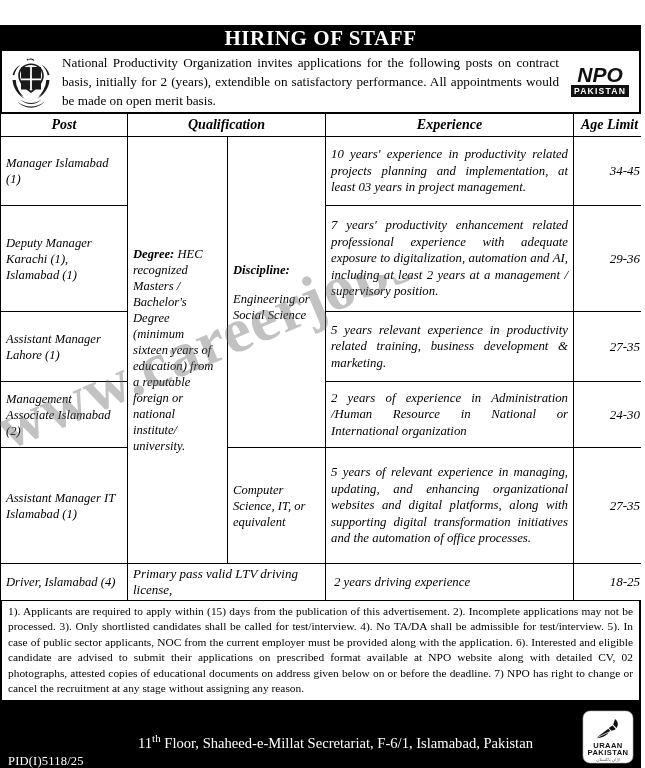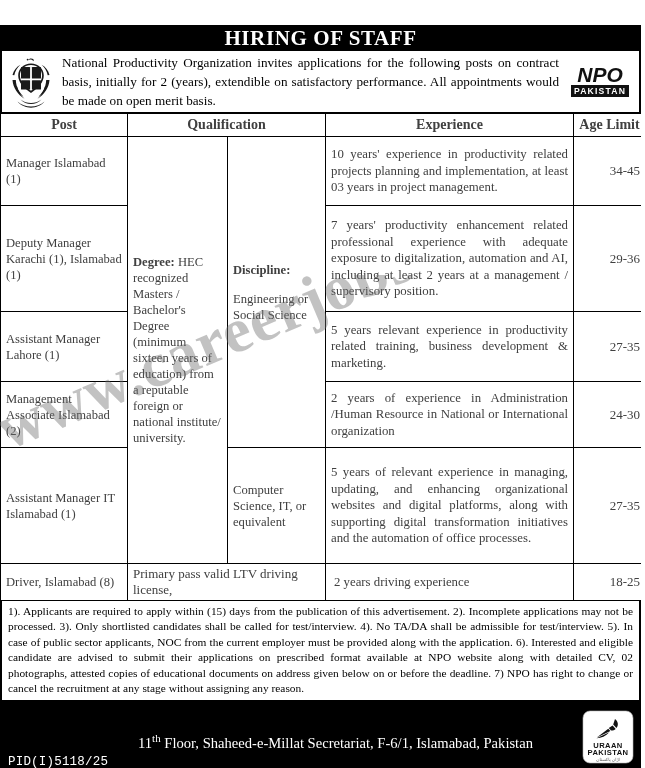--- a/index.html
+++ b/index.html
@@ -108,22 +108,23 @@
     width: 645px;
     border-collapse: collapse;
     table-layout: fixed;
     z-index: 6;
     background: transparent;
   }
   table.jobs th, table.jobs td {
     border: 1px solid #000;
     vertical-align: middle;
     padding: 2px 5px;
-    color: #404040;
+    color: #000000;
     background: transparent;
+    font-style: italic;
   }
   table.jobs thead th {
     text-align: center;
     font-size: 14px;
     font-weight: 700;
     height: 20px;
     padding: 1px 4px;
   }
   td.post {
     font-size: 12.6px;
@@ -193,21 +194,21 @@
     height: 76px;
     box-sizing: border-box;
     display: flex;
     align-items: center;
     z-index: 6;
   }
   .pid {
     position: absolute;
     left: 8px;
     bottom: 9px;
-    font-family: Liberation Mono, monospace;
+    font-family: Liberation Serif, serif;
     font-size: 12.5px;
     color: #fff;
     letter-spacing: 0.2px;
   }
   .addr {
     flex: 1 1 auto;
     text-align: center;
     font-size: 14.6px;
     line-height: 22px;
     padding-left: 40px;
@@ -316,21 +317,21 @@
       </tr>
 
       <tr style="height:116px">
         <td class="post">Assistant Manager IT Islamabad (1)</td>
         <td class="disc">Computer Science, IT, or equivalent</td>
         <td class="exp">5 years of relevant experience in managing, updating, and enhancing organizational websites and digital platforms, along with supporting digital transformation initiatives and the automation of office processes.</td>
         <td class="age">27-35</td>
       </tr>
 
       <tr style="height:37px">
-        <td class="post">Driver, Islamabad (8)</td>
+        <td class="post">Driver, Islamabad (4)</td>
         <td class="ltv" colspan="2">Primary pass valid LTV driving license,</td>
         <td class="exp center-left">2 years driving experience</td>
         <td class="age">18-25</td>
       </tr>
     </tbody>
   </table>
 
   <div class="notes">1). Applicants are required to apply within (15) days from the publication of this advertisement. 2). Incomplete applications may not be processed. 3). Only shortlisted candidates shall be called for test/interview. 4). No TA/DA shall be admissible for test/interview. 5). In case of public sector applicants, NOC from the current employer must be provided along with the application. 6). Interested and eligible candidate are advised to submit their applications on prescribed format available at NPO website along with detailed CV, 02 photographs, attested copies of educational documents on address given below on or before the deadline. 7) NPO has right to change or cancel the recruitment at any stage without assigning any reason.</div>
 
   <div class="watermark">

